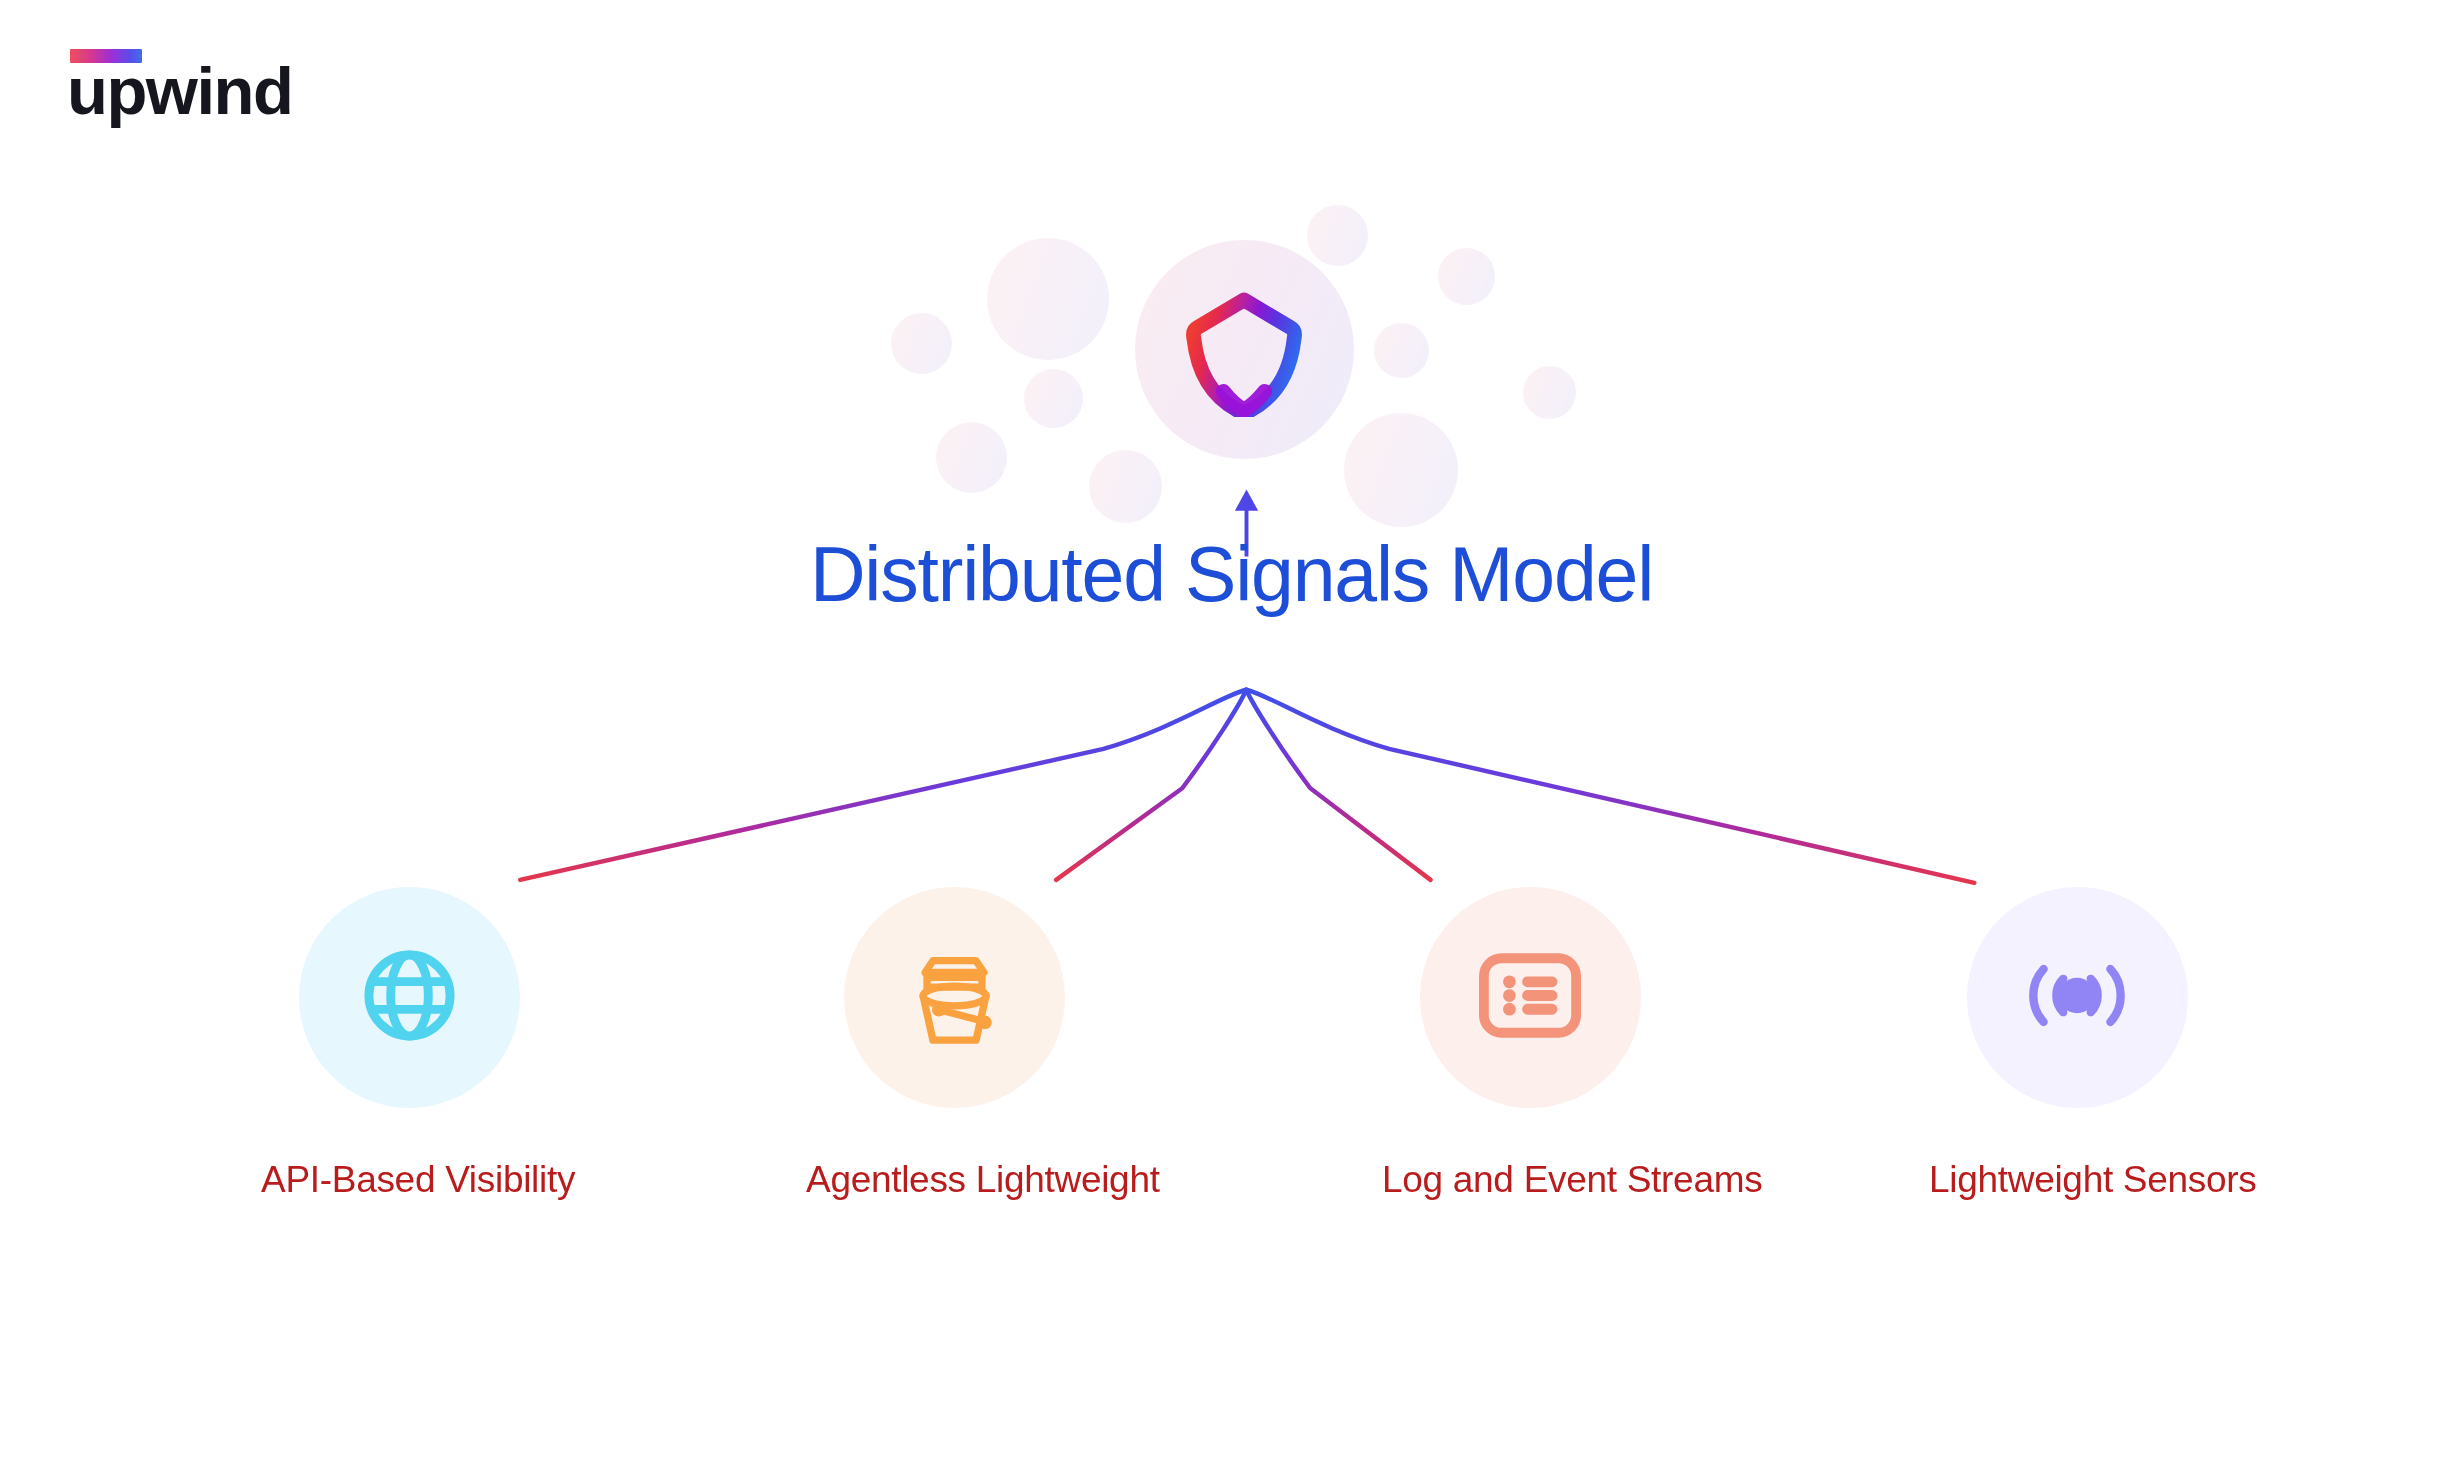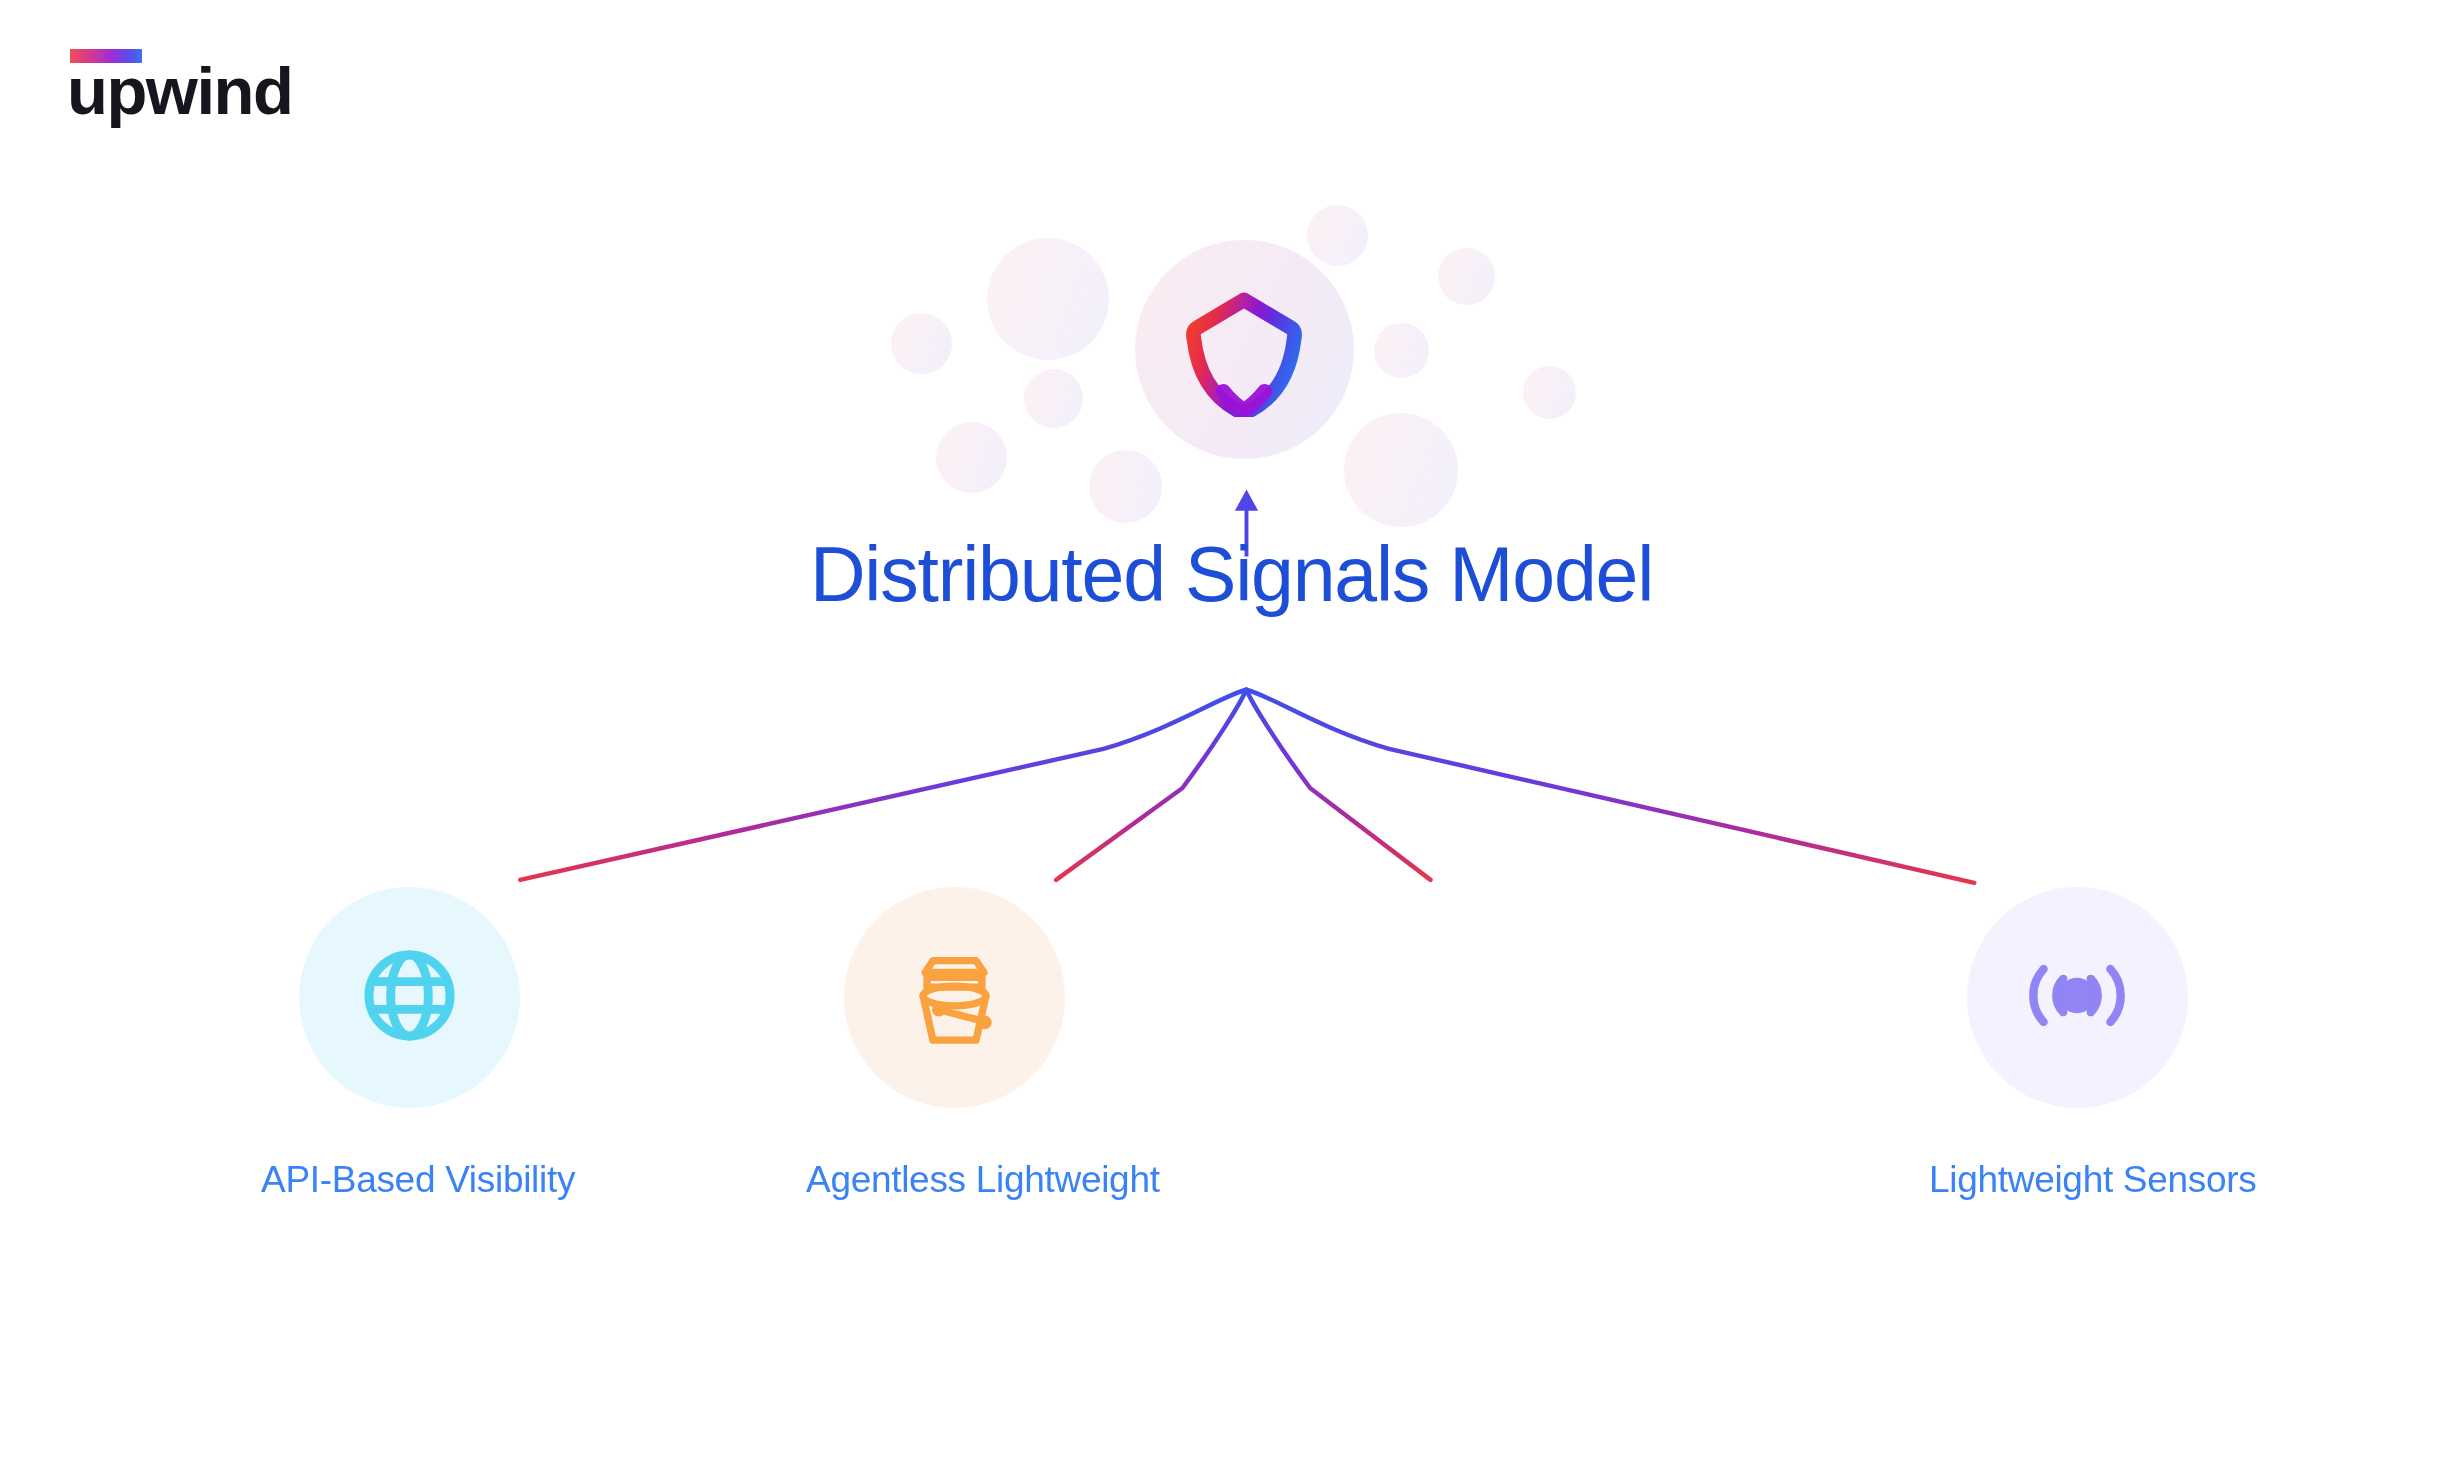--- a/index.html
+++ b/index.html
@@ -124,21 +124,21 @@
     margin: 0 auto;
     border-radius: 50%;
     display: flex;
     align-items: center;
     justify-content: center;
   }
   .node-label {
     margin-top: 51px;
     font-size: 37px;
     font-weight: 400;
-    color: #3b82f6;
+    color: #b91c1c;
     letter-spacing: -0.3px;
     white-space: nowrap;
   }
 </style>
 </head>
 <body>
 
 <div id="stage">
 
   <div id="logo">
@@ -269,20 +269,38 @@
             <path d="M34 66 C50 70 66 74 80 78"></path>
           </g>
           <circle cx="34" cy="66" r="7" fill="#F9A23F"></circle>
           <circle cx="81" cy="79" r="7" fill="#F9A23F"></circle>
         </svg>
       </span>
     </div>
     <div class="node-label">Agentless Lightweight</div>
   </div>
 
+  <div class="node" style="left:1530px;">
+    <div class="node-circle" style="background:#FDEFEB;">
+      <span>
+        <svg viewBox="0 0 104 86" width="102" height="85" aria-hidden="true">
+          <rect x="5" y="5" width="94" height="76" rx="18" ry="18" fill="none" stroke="#F2937A" stroke-width="10"></rect>
+          <g fill="#F2937A">
+            <circle cx="31" cy="29" r="6.5"></circle>
+            <circle cx="31" cy="43" r="6.5"></circle>
+            <circle cx="31" cy="57" r="6.5"></circle>
+            <rect x="44" y="23.5" width="36" height="11" rx="5.5"></rect>
+            <rect x="44" y="37.5" width="36" height="11" rx="5.5"></rect>
+            <rect x="44" y="51.5" width="36" height="11" rx="5.5"></rect>
+          </g>
+        </svg>
+      </span>
+    </div>
+    <div class="node-label">Log and Event Streams</div>
+  </div>
 
   <div class="node" style="left:2077px;">
     <div class="node-circle" style="background:#F4F2FE;">
       <span>
         <svg viewBox="0 0 110 86" width="108" height="85" aria-hidden="true">
           <g fill="none" stroke="#9184F5" stroke-width="8.5" stroke-linecap="round">
             <path d="M41 26 A24 24 0 0 0 41 60"></path>
             <path d="M21 16 A40 40 0 0 0 21 70"></path>
             <path d="M69 26 A24 24 0 0 1 69 60"></path>
             <path d="M89 16 A40 40 0 0 1 89 70"></path>

